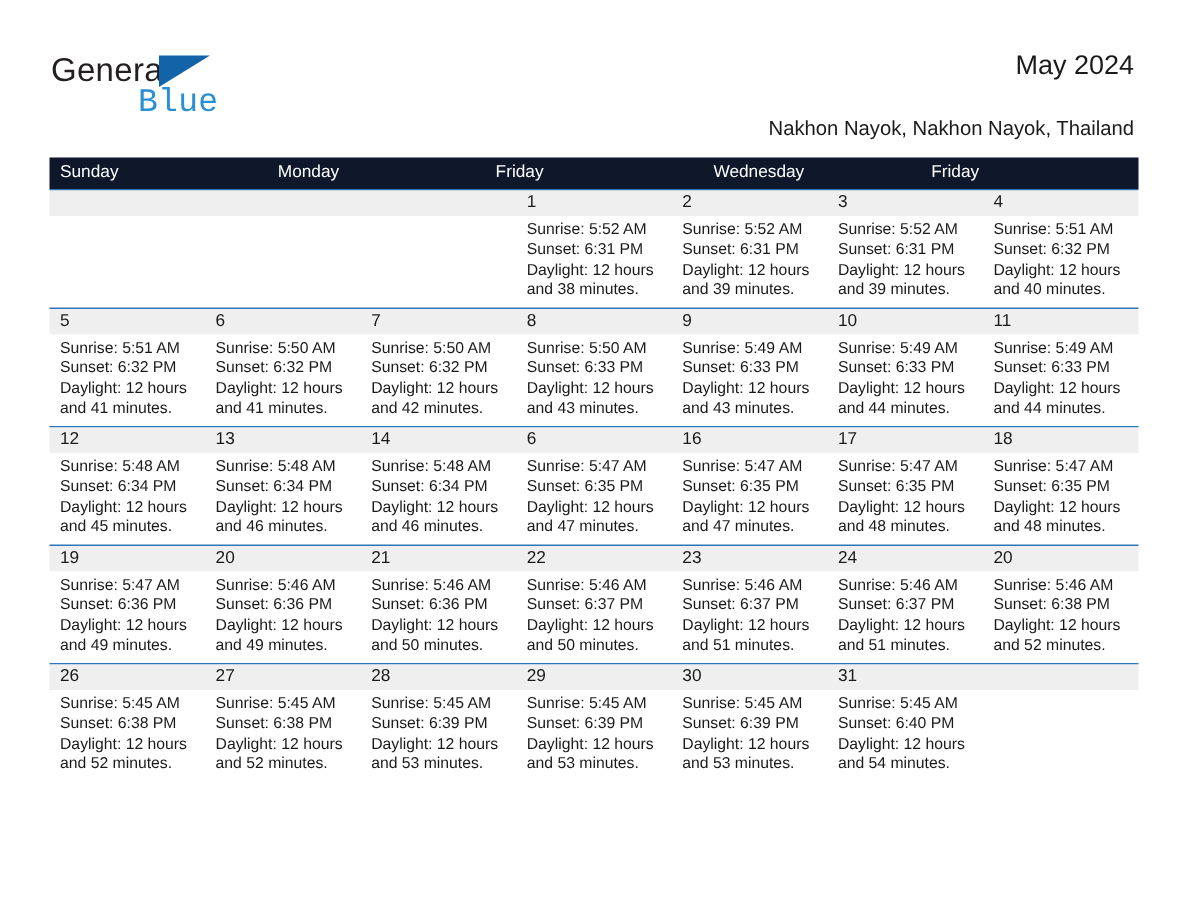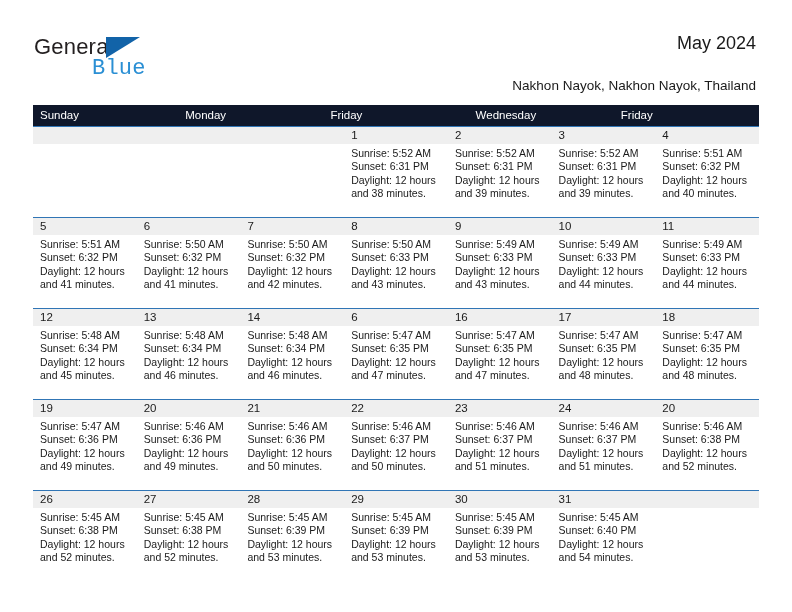--- a/index.html
+++ b/index.html
@@ -121,21 +121,21 @@
   .week-strip .scell {
     flex: 1 1 0;
     font-size: 11.5px;
     line-height: 17px;
     padding-left: 7px;
     box-sizing: border-box;
     color: #1a1a1a;
   }
   .week-body {
     display: flex;
-    height: 73px;
+    height: 61px;
     background: #ffffff;
   }
   .week-body .bcell {
     flex: 1 1 0;
     padding: 3px 6px 0 7px;
     box-sizing: border-box;
     font-size: 10.5px;
     line-height: 13.4px;
     color: #1a1a1a;
   }

